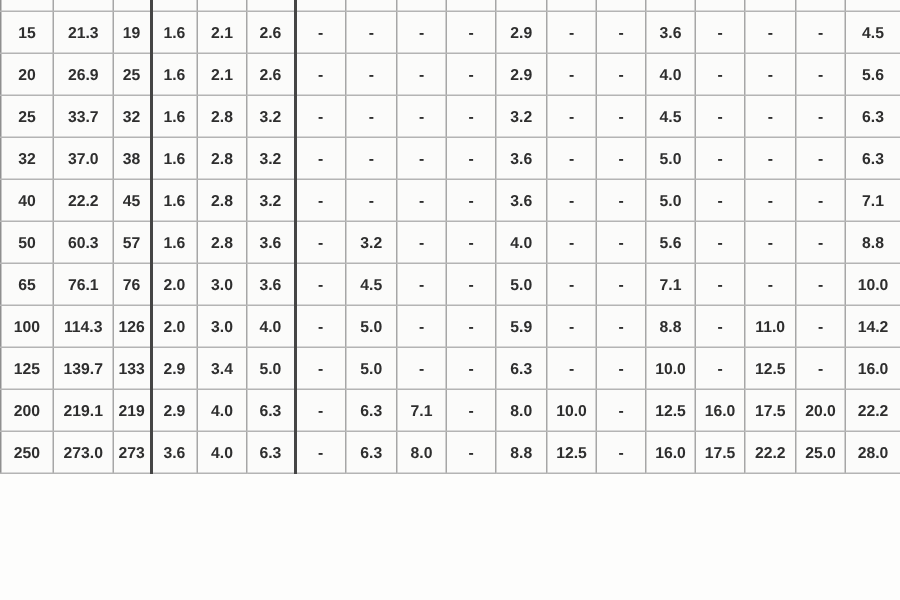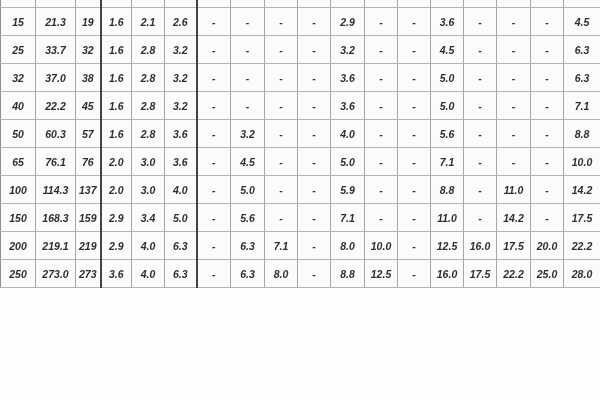--- a/index.html
+++ b/index.html
@@ -12,21 +12,20 @@
     width: 600px;
     height: 400px;
     overflow: hidden;
     background: #fdfdfc;
   }
   table.data-table {
     border-collapse: collapse;
     table-layout: fixed;
     width: 600px;
     margin-top: -1px; 
-    font-style: italic;
   }
   table.data-table td {
     border: 1px solid #a6a6a6;
     border-top-color: #b4b4b4;
     border-bottom-color: #b4b4b4;
     height: 27px;
     padding: 0;
     text-align: center;
     vertical-align: middle;
     font-family: "Liberation Sans", "DejaVu Sans", sans-serif;
@@ -110,20 +109,40 @@
           <td>2.9</td>
           <td>-</td>
           <td>-</td>
           <td>3.6</td>
           <td>-</td>
           <td>-</td>
           <td>-</td>
           <td>4.5</td>
         </tr>
         <tr>
+          <td>20</td>
+          <td>26.9</td>
+          <td>25</td>
+          <td>1.6</td>
+          <td>2.1</td>
+          <td>2.6</td>
+          <td>-</td>
+          <td>-</td>
+          <td>-</td>
+          <td>-</td>
+          <td>2.9</td>
+          <td>-</td>
+          <td>-</td>
+          <td>4.0</td>
+          <td>-</td>
+          <td>-</td>
+          <td>-</td>
+          <td>5.6</td>
+        </tr>
+        <tr>
           <td>25</td>
           <td>33.7</td>
           <td>32</td>
           <td>1.6</td>
           <td>2.8</td>
           <td>3.2</td>
           <td>-</td>
           <td>-</td>
           <td>-</td>
           <td>-</td>
@@ -212,56 +231,56 @@
           <td>-</td>
           <td>7.1</td>
           <td>-</td>
           <td>-</td>
           <td>-</td>
           <td>10.0</td>
         </tr>
         <tr>
           <td>100</td>
           <td>114.3</td>
-          <td>137</td>
+          <td>126</td>
           <td>2.0</td>
           <td>3.0</td>
           <td>4.0</td>
           <td>-</td>
           <td>5.0</td>
           <td>-</td>
           <td>-</td>
           <td>5.9</td>
           <td>-</td>
           <td>-</td>
           <td>8.8</td>
           <td>-</td>
           <td>11.0</td>
           <td>-</td>
           <td>14.2</td>
         </tr>
         <tr>
-          <td>150</td>
-          <td>168.3</td>
-          <td>159</td>
+          <td>125</td>
+          <td>139.7</td>
+          <td>133</td>
           <td>2.9</td>
           <td>3.4</td>
           <td>5.0</td>
           <td>-</td>
-          <td>5.6</td>
-          <td>-</td>
-          <td>-</td>
-          <td>7.1</td>
-          <td>-</td>
-          <td>-</td>
-          <td>11.0</td>
-          <td>-</td>
-          <td>14.2</td>
-          <td>-</td>
-          <td>17.5</td>
+          <td>5.0</td>
+          <td>-</td>
+          <td>-</td>
+          <td>6.3</td>
+          <td>-</td>
+          <td>-</td>
+          <td>10.0</td>
+          <td>-</td>
+          <td>12.5</td>
+          <td>-</td>
+          <td>16.0</td>
         </tr>
         <tr>
           <td>200</td>
           <td>219.1</td>
           <td>219</td>
           <td>2.9</td>
           <td>4.0</td>
           <td>6.3</td>
           <td>-</td>
           <td>6.3</td>

